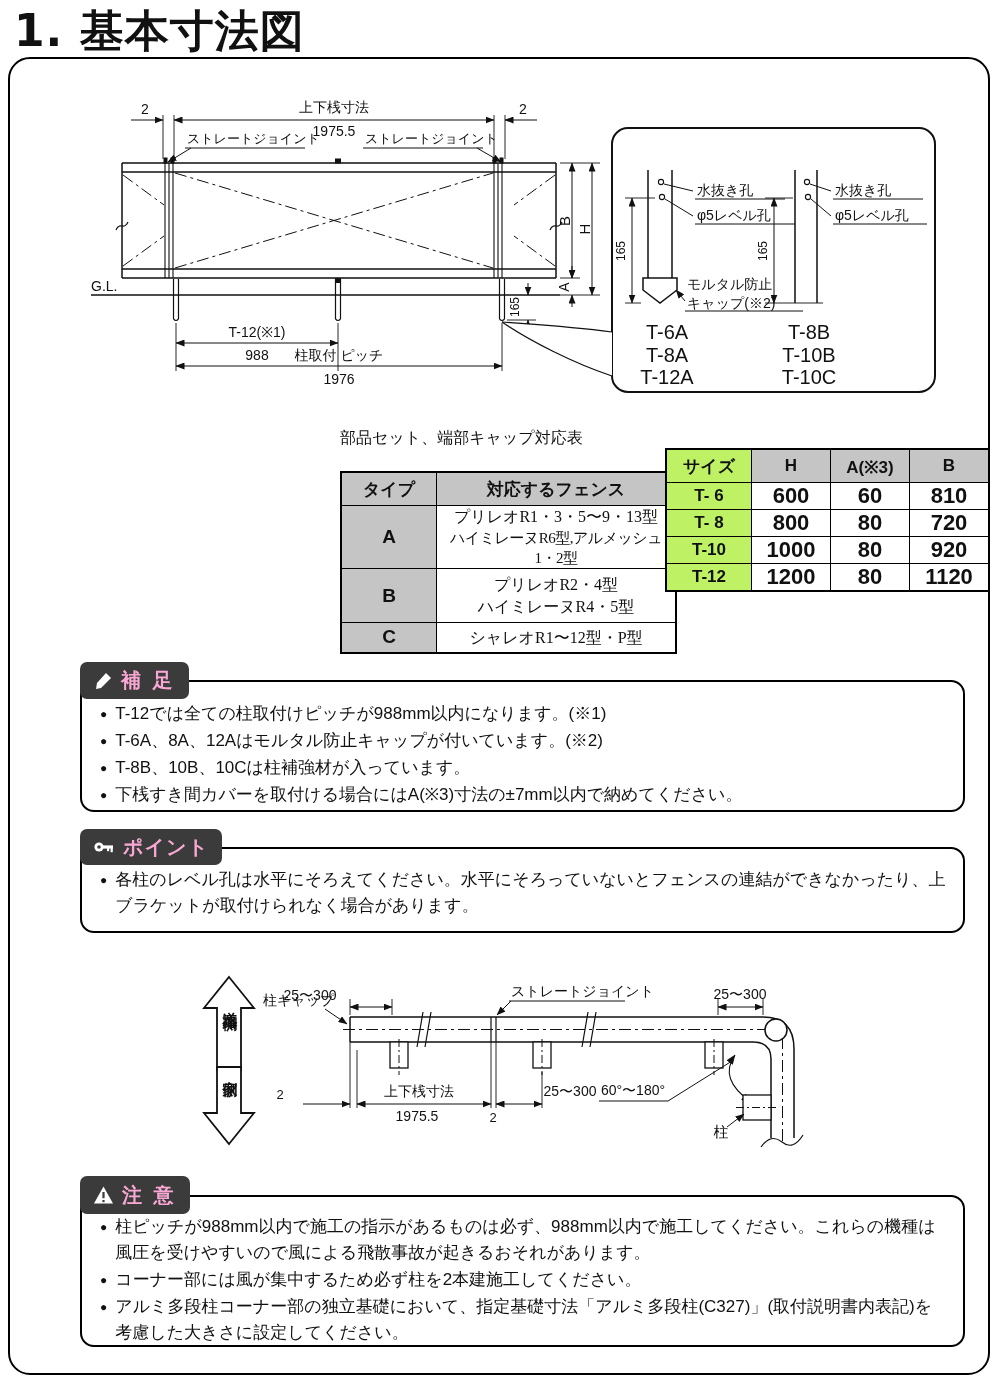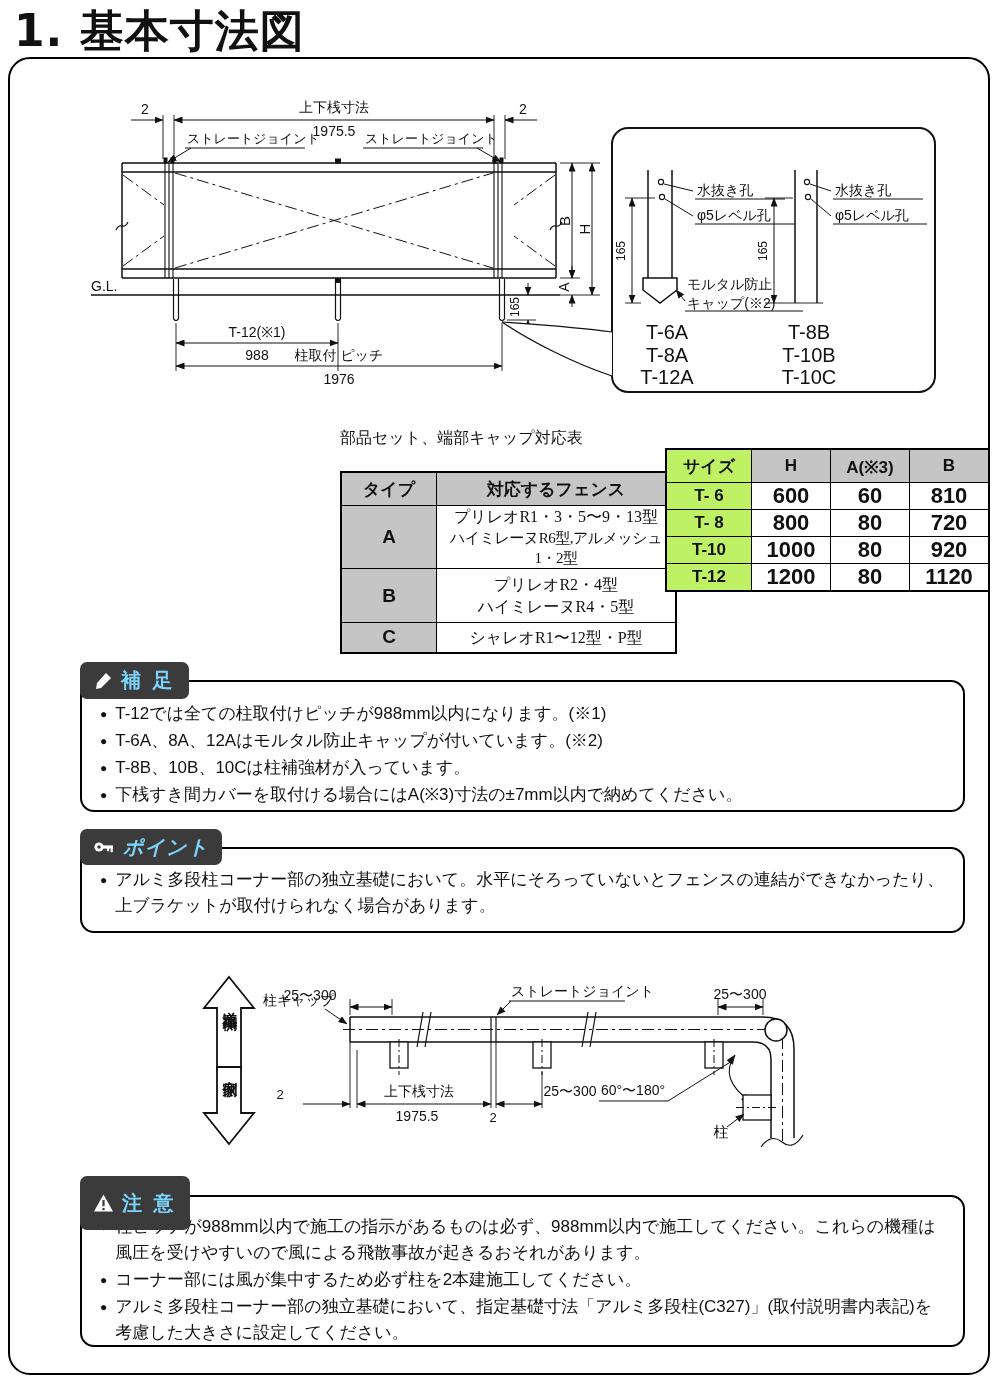--- a/index.html
+++ b/index.html
@@ -24,21 +24,21 @@
   .parts .fen{width:230px;font-size:16px;line-height:1.35;font-family:Liberation Serif, serif;}
   .parts .fen .s2{font-size:15px;letter-spacing:-0.5px;display:block;}
   .sizes{left:665px;top:448px;}
   .sizes table{border:2.5px solid #000;}
   .sizes th{background:#c5c5c5;font-size:17px;font-weight:bold;height:32px;}
   .sizes td{font-size:22px;height:26px;font-weight:bold;}
   .sizes .sz{background:#bef264;font-weight:600;font-size:17px;width:76px;}
   .sizes .v{width:70px;}
   
   .nbox{border:2px solid #000;border-radius:14px;background:#fff;box-sizing:border-box;}
-  .nbadge{z-index:3;background:#3b3b3b;color:#7dd3fc;border-radius:7px;display:flex;
+  .nbadge{z-index:3;background:#3b3b3b;color:#f9a8d4;border-radius:7px;display:flex;
           align-items:center;gap:8px;padding:0 13px;font-size:20px;font-weight:bold;}
   .nbadge .bt{letter-spacing:3px;white-space:nowrap;}
   .nitems{position:absolute;left:18px;right:14px;top:0;}
   .nitem{display:flex;gap:8px;font-size:17px;line-height:26px;margin-bottom:1px;}
   .nitem .bu{flex:0 0 auto;font-size:12px;line-height:26px;}
   .vtext{writing-mode:vertical-rl;text-orientation:upright;font-size:15px;letter-spacing:2px;
          font-weight:600;}
 </style>
 </head>
 <body>
@@ -261,25 +261,25 @@
     <svg width="20" height="20" viewBox="0 0 20 20">
       <polygon points="13,2 18,7 8,17 3,18 4,12" fill="#fff"></polygon>
     </svg>
     <span class="bt">補 足</span>
   </div>
 
   <div class="abs nbox" style="left:80px;top:847px;width:885px;height:86px;">
     <div class="nitems" style="top:18px;">
       <div class="nitem">
         <span class="bu">●</span>
-        <span>アルミ多段柱コーナー部の独立基礎において。水平にそろっていないとフェンスの連結ができなかったり、上ブラケットが取付けられなく場合があります。</span>
+        <span>各柱のレベル孔は水平にそろえてください。水平にそろっていないとフェンスの連結ができなかったり、上ブラケットが取付けられなく場合があります。</span>
       </div>
     </div>
   </div>
-  <div class="abs nbadge" style="left:80px;top:829px;height:36px;font-style:italic;">
+  <div class="abs nbadge" style="left:80px;top:829px;height:36px;">
     <svg width="22" height="20" viewBox="0 0 22 20">
       <circle cx="6" cy="10" r="4.6" fill="#fff"></circle>
       <circle cx="6" cy="10" r="1.8" fill="#3b3b3b"></circle>
       <rect x="9" y="8.4" width="11" height="3.2" fill="#fff"></rect>
       <rect x="14" y="11" width="2.2" height="3.2" fill="#fff"></rect>
       <rect x="17.6" y="11" width="2.2" height="4.2" fill="#fff"></rect>
     </svg>
     <span class="bt" style="letter-spacing:1px;">ポイント</span>
   </div>
 
@@ -368,21 +368,21 @@
       <div class="nitem">
         <span class="bu">●</span>
         <span>コーナー部には風が集中するため必ず柱を2本建施工してください。</span>
       </div>
       <div class="nitem">
         <span class="bu">●</span>
         <span>アルミ多段柱コーナー部の独立基礎において、指定基礎寸法「アルミ多段柱(C327)」(取付説明書内表記)を考慮した大きさに設定してください。</span>
       </div>
     </div>
   </div>
-  <div class="abs nbadge" style="left:80px;top:1176px;height:54px;">
+  <div class="abs nbadge" style="left:80px;top:1176px;height:38px;">
     <svg width="21" height="20" viewBox="0 0 21 20">
       <polygon points="10.5,1.5 20,18.5 1,18.5" fill="#fff"></polygon>
       <rect x="9.4" y="7" width="2.2" height="6.2" fill="#3b3b3b"></rect>
       <rect x="9.4" y="15" width="2.2" height="2.2" fill="#3b3b3b"></rect>
     </svg>
     <span class="bt">注 意</span>
   </div>
 
 </div>
 

